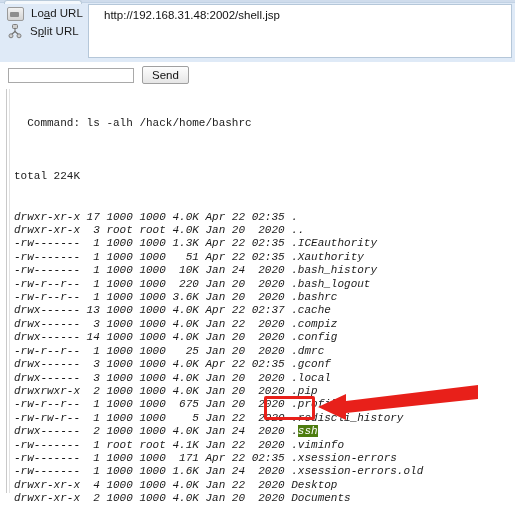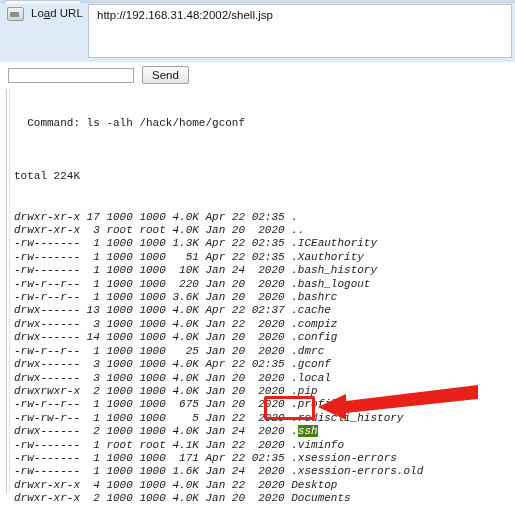--- a/index.html
+++ b/index.html
@@ -91,21 +91,21 @@
   
   .ico-exec { }
 
   #url-box {
     position: absolute;
     left: 88px; top: 4px;
     width: 424px; height: 54px;
     background: #ffffff;
     border: 1px solid #b5c7d9;
     box-sizing: border-box;
-    padding: 3px 8px;
+    padding: 3px 15px;
     overflow: hidden;
   }
   #url-text {
     font-size: 11.5px;
     color: #111111;
     line-height: 15px;
     white-space: pre-wrap;
     word-break: break-all;
   }
 
@@ -229,20 +229,31 @@
   <div id="hackbar-top-edge"></div>
   <div id="tab-stub"></div>
 
   <div id="actions">
 
     <div class="action-row">
       <span class="action-icon ico-loadurl"></span>
       <span class="action-label">Lo<u>a</u>d URL</span>
     </div>
 
+    <div class="action-row">
+      <span class="action-icon ico-split">
+        <svg width="16" height="15" viewBox="0 0 16 15" aria-hidden="true">
+          <rect x="5.5" y="0.5" width="5" height="4" rx="1" fill="#cfcfcf" stroke="#7e7e7e"></rect>
+          <path d="M8 4.5 V7.5 M8 7.5 L4.5 10.5 M8 7.5 L11.5 10.5" stroke="#6f6f6f" fill="none" stroke-width="1.1"></path>
+          <circle cx="4" cy="11.8" r="2" fill="#cfcfcf" stroke="#7e7e7e"></circle>
+          <circle cx="12" cy="11.8" r="2" fill="#cfcfcf" stroke="#7e7e7e"></circle>
+        </svg>
+      </span>
+      <span class="action-label">S<u>p</u>lit URL</span>
+    </div>
 
 
   </div>
 
   <div id="url-box">
     <div id="url-text">http://192.168.31.48:2002/shell.jsp</div>
   </div>
 
   <div id="options-row">
     <label class="opt" id="opt-post">
@@ -259,21 +270,21 @@
 <div id="page">
   <div id="page-left-rule"></div>
   <div id="page-left-rule2"></div>
 
   <div id="cmd-row">
     <input id="cmd-input" type="text" placeholder="" style="">
     <button id="send-btn">Send</button>
   </div>
 
   <div id="terminal">
-    <div id="cmd-line">  Command: ls -alh /hack/home/gconf</div>
+    <div id="cmd-line">  Command: ls -alh /hack/home/bashrc</div>
     <div id="total-line">total 224K</div>
     <div id="listing"><div class="ls-line"><span>drwxr-xr-x 17 1000 1000 4.0K Apr 22 02:35 </span><span>.</span></div><div class="ls-line"><span>drwxr-xr-x  3 root root 4.0K Jan 20  2020 </span><span>..</span></div><div class="ls-line"><span>-rw-------  1 1000 1000 1.3K Apr 22 02:35 </span><span>.ICEauthority</span></div><div class="ls-line"><span>-rw-------  1 1000 1000   51 Apr 22 02:35 </span><span>.Xauthority</span></div><div class="ls-line"><span>-rw-------  1 1000 1000  10K Jan 24  2020 </span><span>.bash_history</span></div><div class="ls-line"><span>-rw-r--r--  1 1000 1000  220 Jan 20  2020 </span><span>.bash_logout</span></div><div class="ls-line"><span>-rw-r--r--  1 1000 1000 3.6K Jan 20  2020 </span><span>.bashrc</span></div><div class="ls-line"><span>drwx------ 13 1000 1000 4.0K Apr 22 02:37 </span><span>.cache</span></div><div class="ls-line"><span>drwx------  3 1000 1000 4.0K Jan 22  2020 </span><span>.compiz</span></div><div class="ls-line"><span>drwx------ 14 1000 1000 4.0K Jan 20  2020 </span><span>.config</span></div><div class="ls-line"><span>-rw-r--r--  1 1000 1000   25 Jan 20  2020 </span><span>.dmrc</span></div><div class="ls-line"><span>drwx------  3 1000 1000 4.0K Apr 22 02:35 </span><span>.gconf</span></div><div class="ls-line"><span>drwx------  3 1000 1000 4.0K Jan 20  2020 </span><span>.local</span></div><div class="ls-line"><span>drwxrwxr-x  2 1000 1000 4.0K Jan 20  2020 </span><span>.pip</span></div><div class="ls-line"><span>-rw-r--r--  1 1000 1000  675 Jan 20  2020 </span><span>.profile</span></div><div class="ls-line"><span>-rw-rw-r--  1 1000 1000    5 Jan 22  2020 </span><span>.rediscli_history</span></div><div class="ls-line"><span>drwx------  2 1000 1000 4.0K Jan 24  2020 </span><span>.<span class="sel">ssh</span></span></div><div class="ls-line"><span>-rw-------  1 root root 4.1K Jan 22  2020 </span><span>.viminfo</span></div><div class="ls-line"><span>-rw-------  1 1000 1000  171 Apr 22 02:35 </span><span>.xsession-errors</span></div><div class="ls-line"><span>-rw-------  1 1000 1000 1.6K Jan 24  2020 </span><span>.xsession-errors.old</span></div><div class="ls-line"><span>drwxr-xr-x  4 1000 1000 4.0K Jan 22  2020 </span><span>Desktop</span></div><div class="ls-line"><span>drwxr-xr-x  2 1000 1000 4.0K Jan 20  2020 </span><span>Documents</span></div></div>
   </div>
 
   <div id="redbox"></div>
 
   <svg id="arrow" viewBox="0 0 168 44">
     <path d="M6 25 L34 12 L34 19 L166 3 L166 17 L34 31 L34 38 Z" fill="#e8201a"></path>
   </svg>
 

